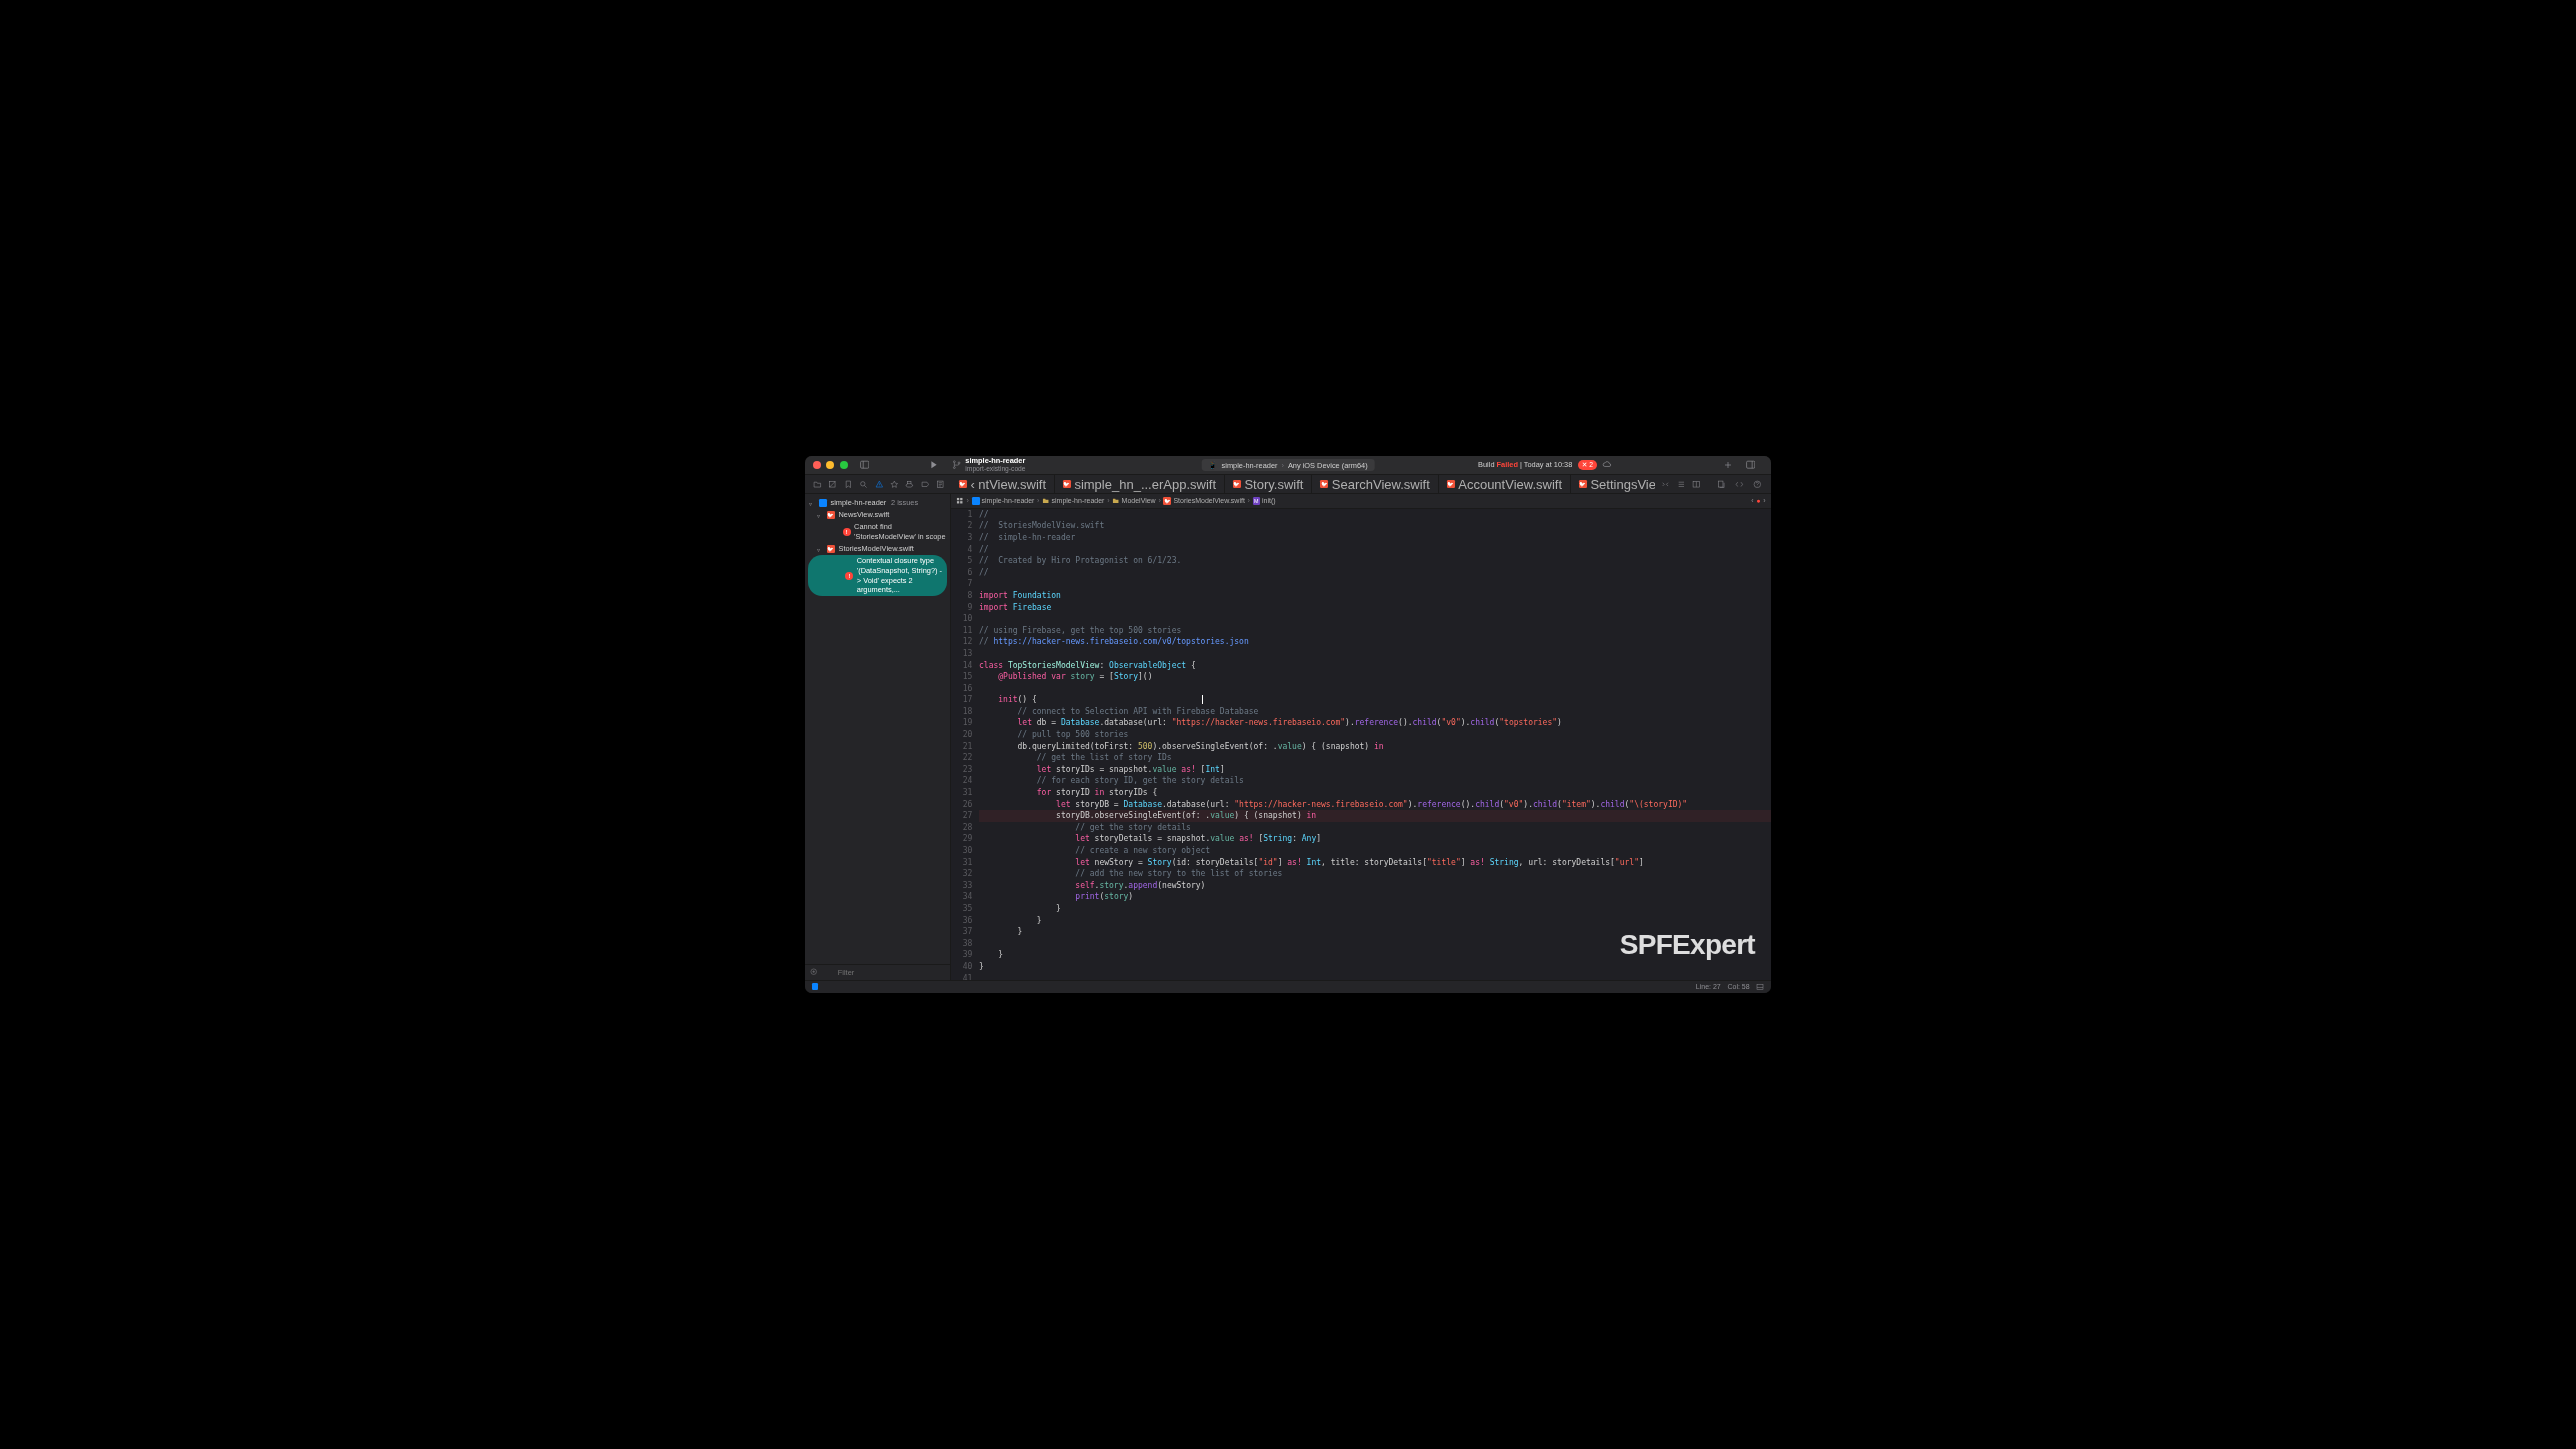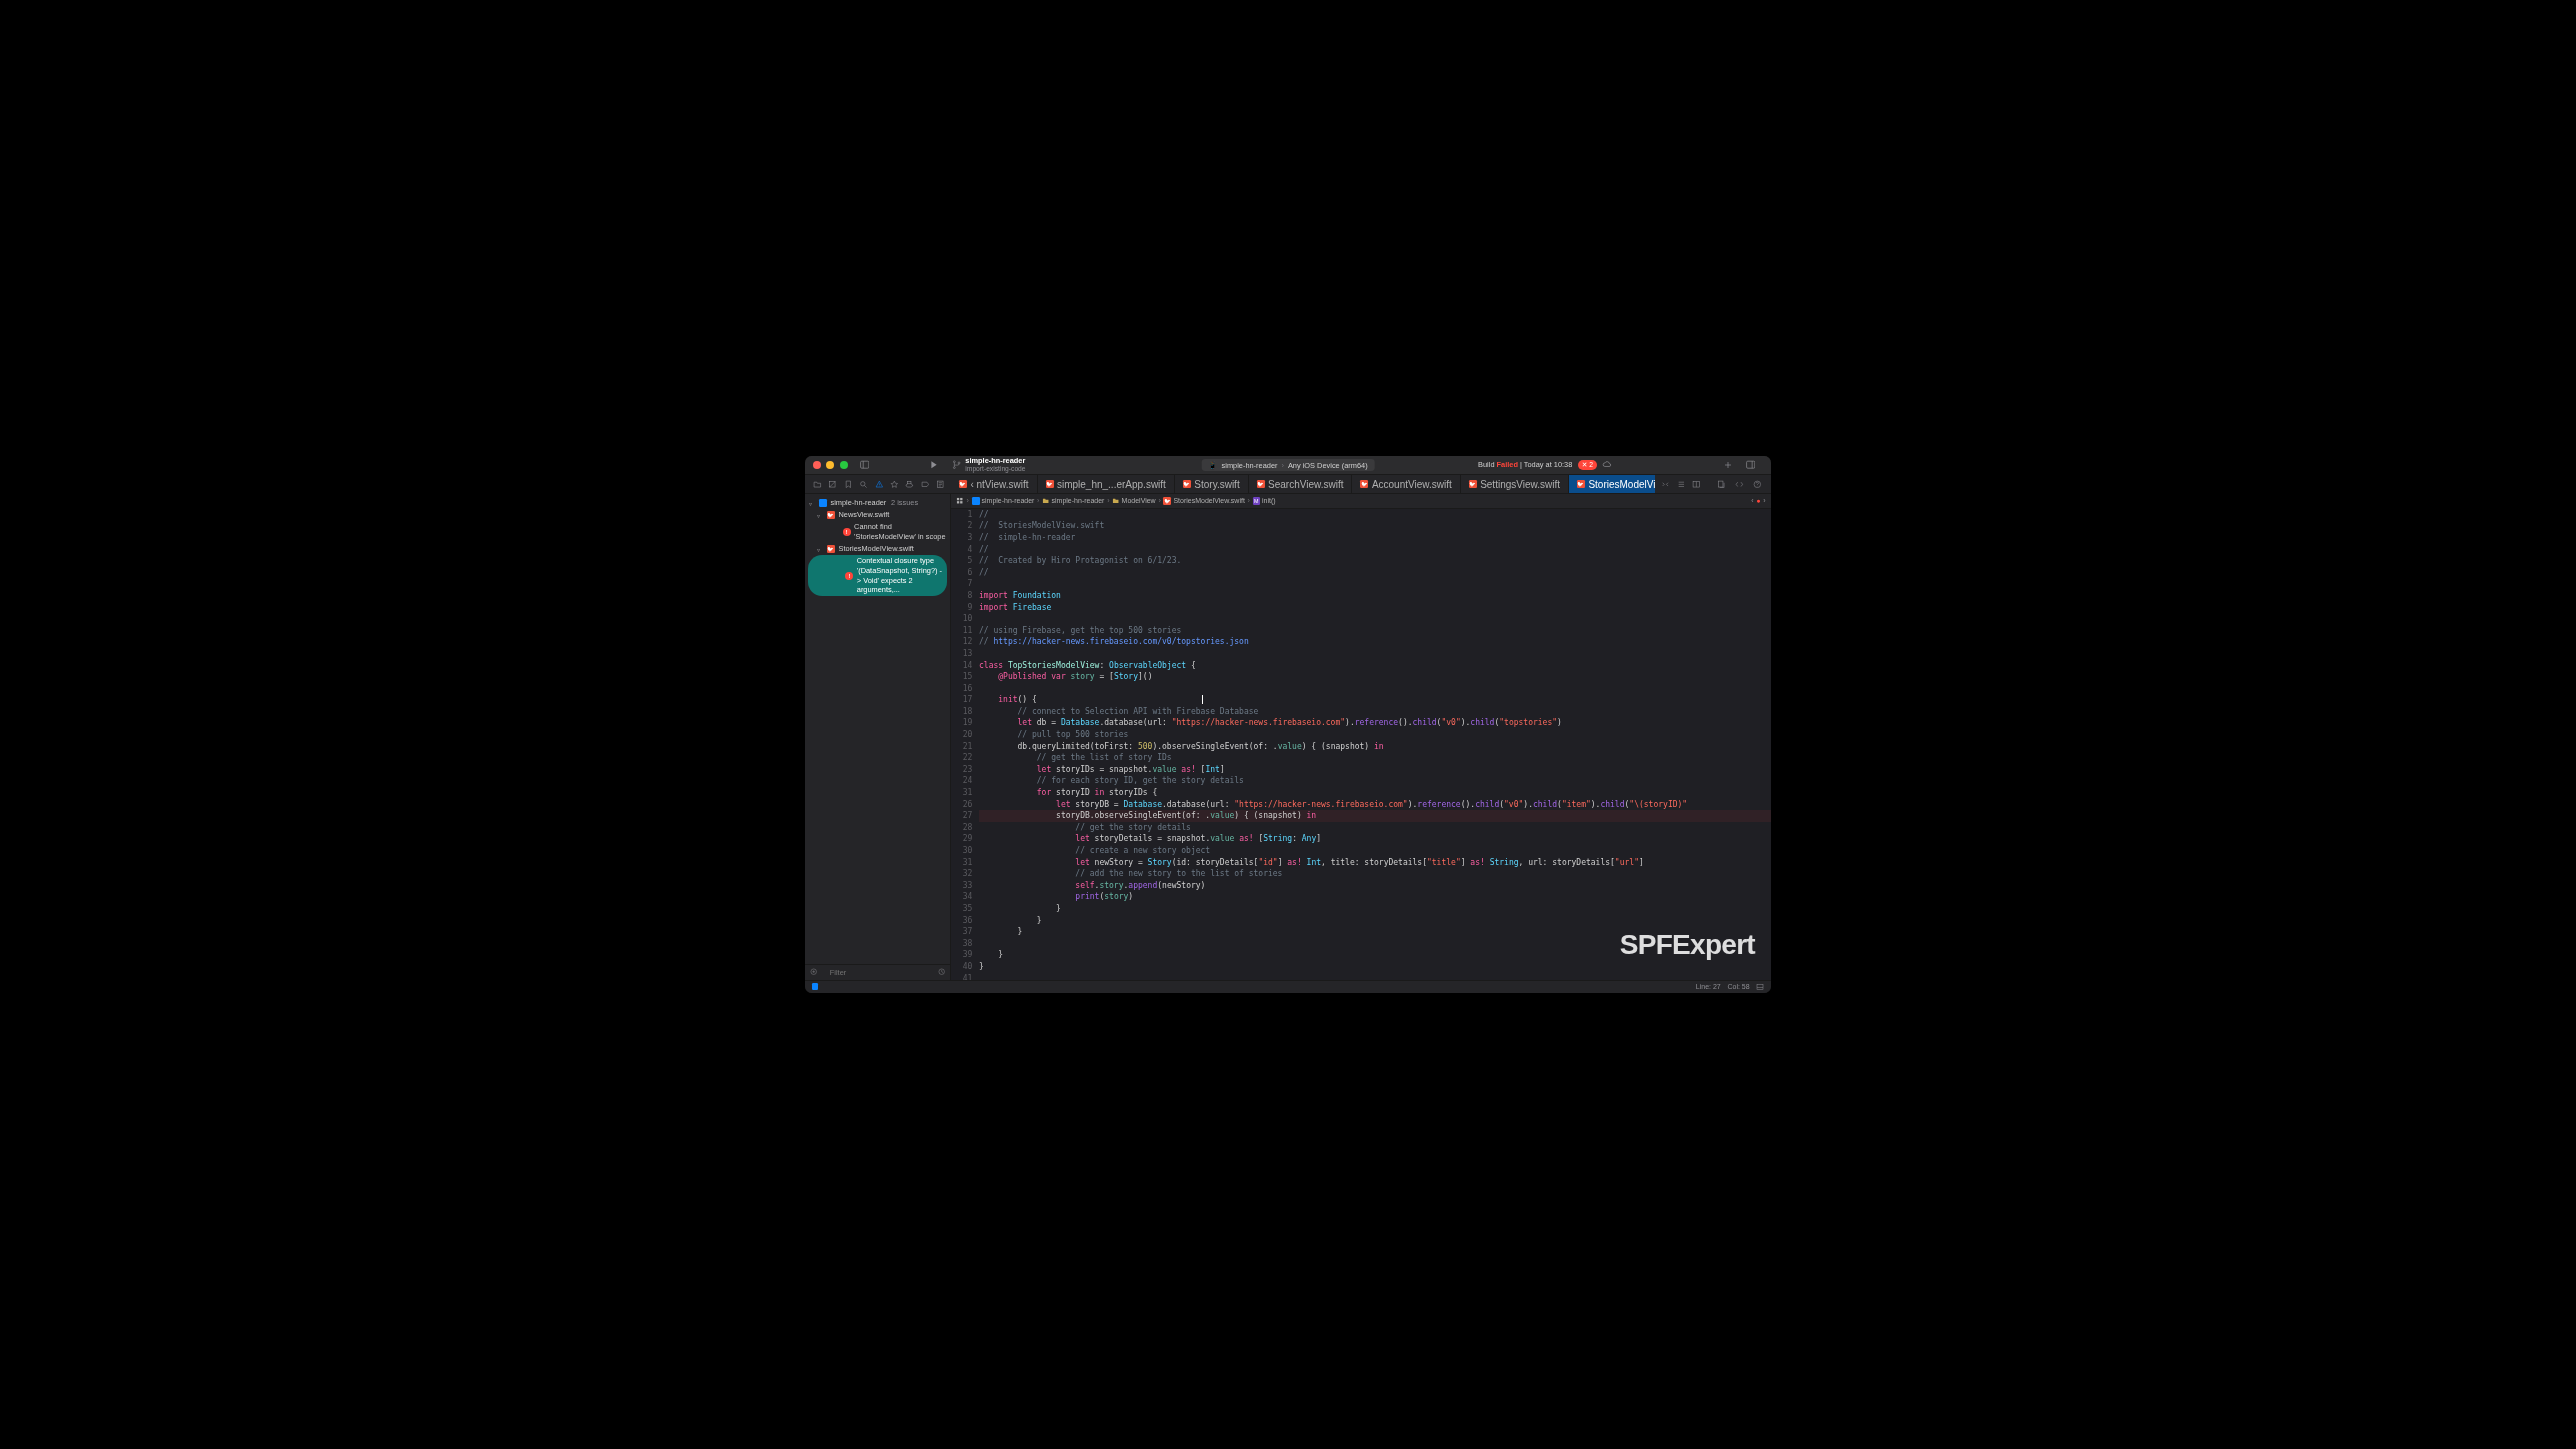--- a/index.html
+++ b/index.html
@@ -130,21 +130,21 @@
   display: flex;
   align-items: stretch;
   height: 100%;
   overflow: hidden;
 }
 .file-tab {
   display: flex;
   align-items: center;
   gap: 3.4px;
   padding: 0 8px;
-  font-size: 10px;
+  font-size: 13px;
   color: #b0b0b0;
   border-right: 0.7px solid #1a1a1a;
   cursor: pointer;
   white-space: nowrap;
 }
 .file-tab.active {
   background: #0a4d8c;
   color: #fff;
 }
 .swift-icon {
@@ -215,21 +215,21 @@
   color: #fff; font-size: 5.4px; font-weight: bold;
 }
 .issue-count { color: #8e8e93; margin-left: 2.7px; }
 
 .sidebar-bottom {
   height: 16px;
   border-top: 0.7px solid #1a1a1a;
   display: flex;
   align-items: center;
   padding: 0 5.4px;
-  gap: 12px;
+  gap: 20px;
   color: #8e8e93;
 }
 .filter-input {
   flex: 1;
   background: transparent;
   border: none;
   color: #d0d0d0;
   font-size: 7.4px;
   outline: none;
 }

